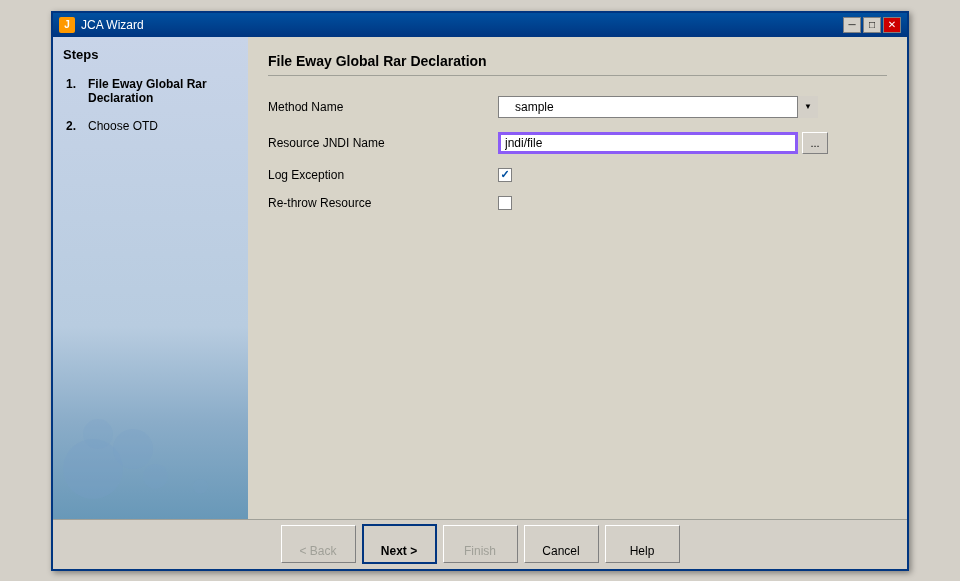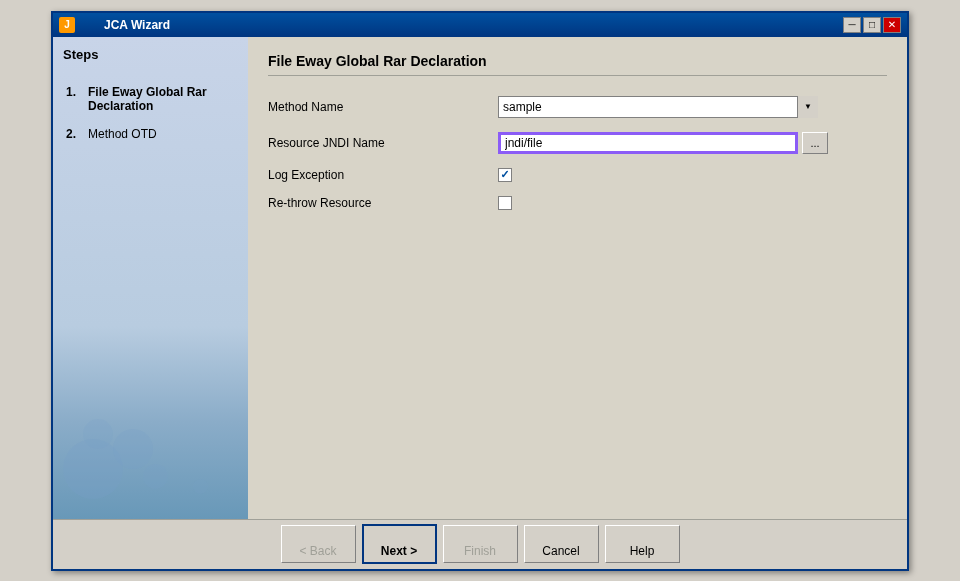--- a/index.html
+++ b/index.html
@@ -50,22 +50,21 @@
       display: flex;
       align-items: center;
       justify-content: center;
       font-size: 10px;
       color: white;
       font-weight: bold;
     }
 
     .title-text {
       font-size: 12px;
-      font-weight: bold;
-      margin-left: 23px;
+      font-weight: normal;
     }
 
     .title-controls {
       display: flex;
       gap: 2px;
     }
 
     .title-btn {
       width: 18px;
       height: 16px;
@@ -96,21 +95,21 @@
       background: linear-gradient(to bottom, #c8d4e8 0%, #b8cce0 60%, #8aacc8 80%, #6898b8 100%);
       padding: 10px;
       flex-shrink: 0;
       position: relative;
       overflow: hidden;
     }
 
     .sidebar-title {
       font-weight: bold;
       font-size: 13px;
-      margin-bottom: 20px;
+      margin-bottom: 12px;
       color: #000;
     }
 
     .steps-list {
       list-style: none;
     }
 
     .step-item {
       display: flex;
       align-items: flex-start;
@@ -177,21 +176,21 @@
       display: flex;
       align-items: center;
       gap: 4px;
     }
 
     .form-select {
       width: 320px;
       height: 22px;
       border: 1px solid #808080;
       background: white;
-      padding: 1px 4px;
+      padding: 1px 16px;
       font-size: 12px;
       appearance: none;
       -webkit-appearance: none;
       cursor: pointer;
     }
 
     .select-wrapper {
       position: relative;
       display: inline-block;
     }
@@ -314,21 +313,21 @@
 
     <div class="sidebar">
       <div class="sidebar-title">Steps</div>
       <ul class="steps-list">
         <li class="step-item active">
           <span class="step-number">1.</span>
           <span class="step-label">File Eway Global Rar Declaration</span>
         </li>
         <li class="step-item">
           <span class="step-number">2.</span>
-          <span class="step-label">Method OTD</span>
+          <span class="step-label">Choose OTD</span>
         </li>
       </ul>
 
       <div style="position:absolute;bottom:20px;left:10px;">
         <div class="bubble" style="width:60px;height:60px;bottom:0;left:0;position:absolute;background:rgba(120,160,200,0.3);border-radius:50%;"></div>
         <div class="bubble" style="width:40px;height:40px;bottom:30px;left:50px;position:absolute;background:rgba(120,160,200,0.25);border-radius:50%;"></div>
         <div class="bubble" style="width:25px;height:25px;bottom:10px;left:80px;position:absolute;background:rgba(120,160,200,0.2);border-radius:50%;"></div>
         <div class="bubble" style="width:30px;height:30px;bottom:50px;left:20px;position:absolute;background:rgba(120,160,200,0.2);border-radius:50%;"></div>
         <div class="bubble" style="width:15px;height:15px;bottom:5px;left:130px;position:absolute;background:rgba(120,160,200,0.15);border-radius:50%;"></div>
       </div>

